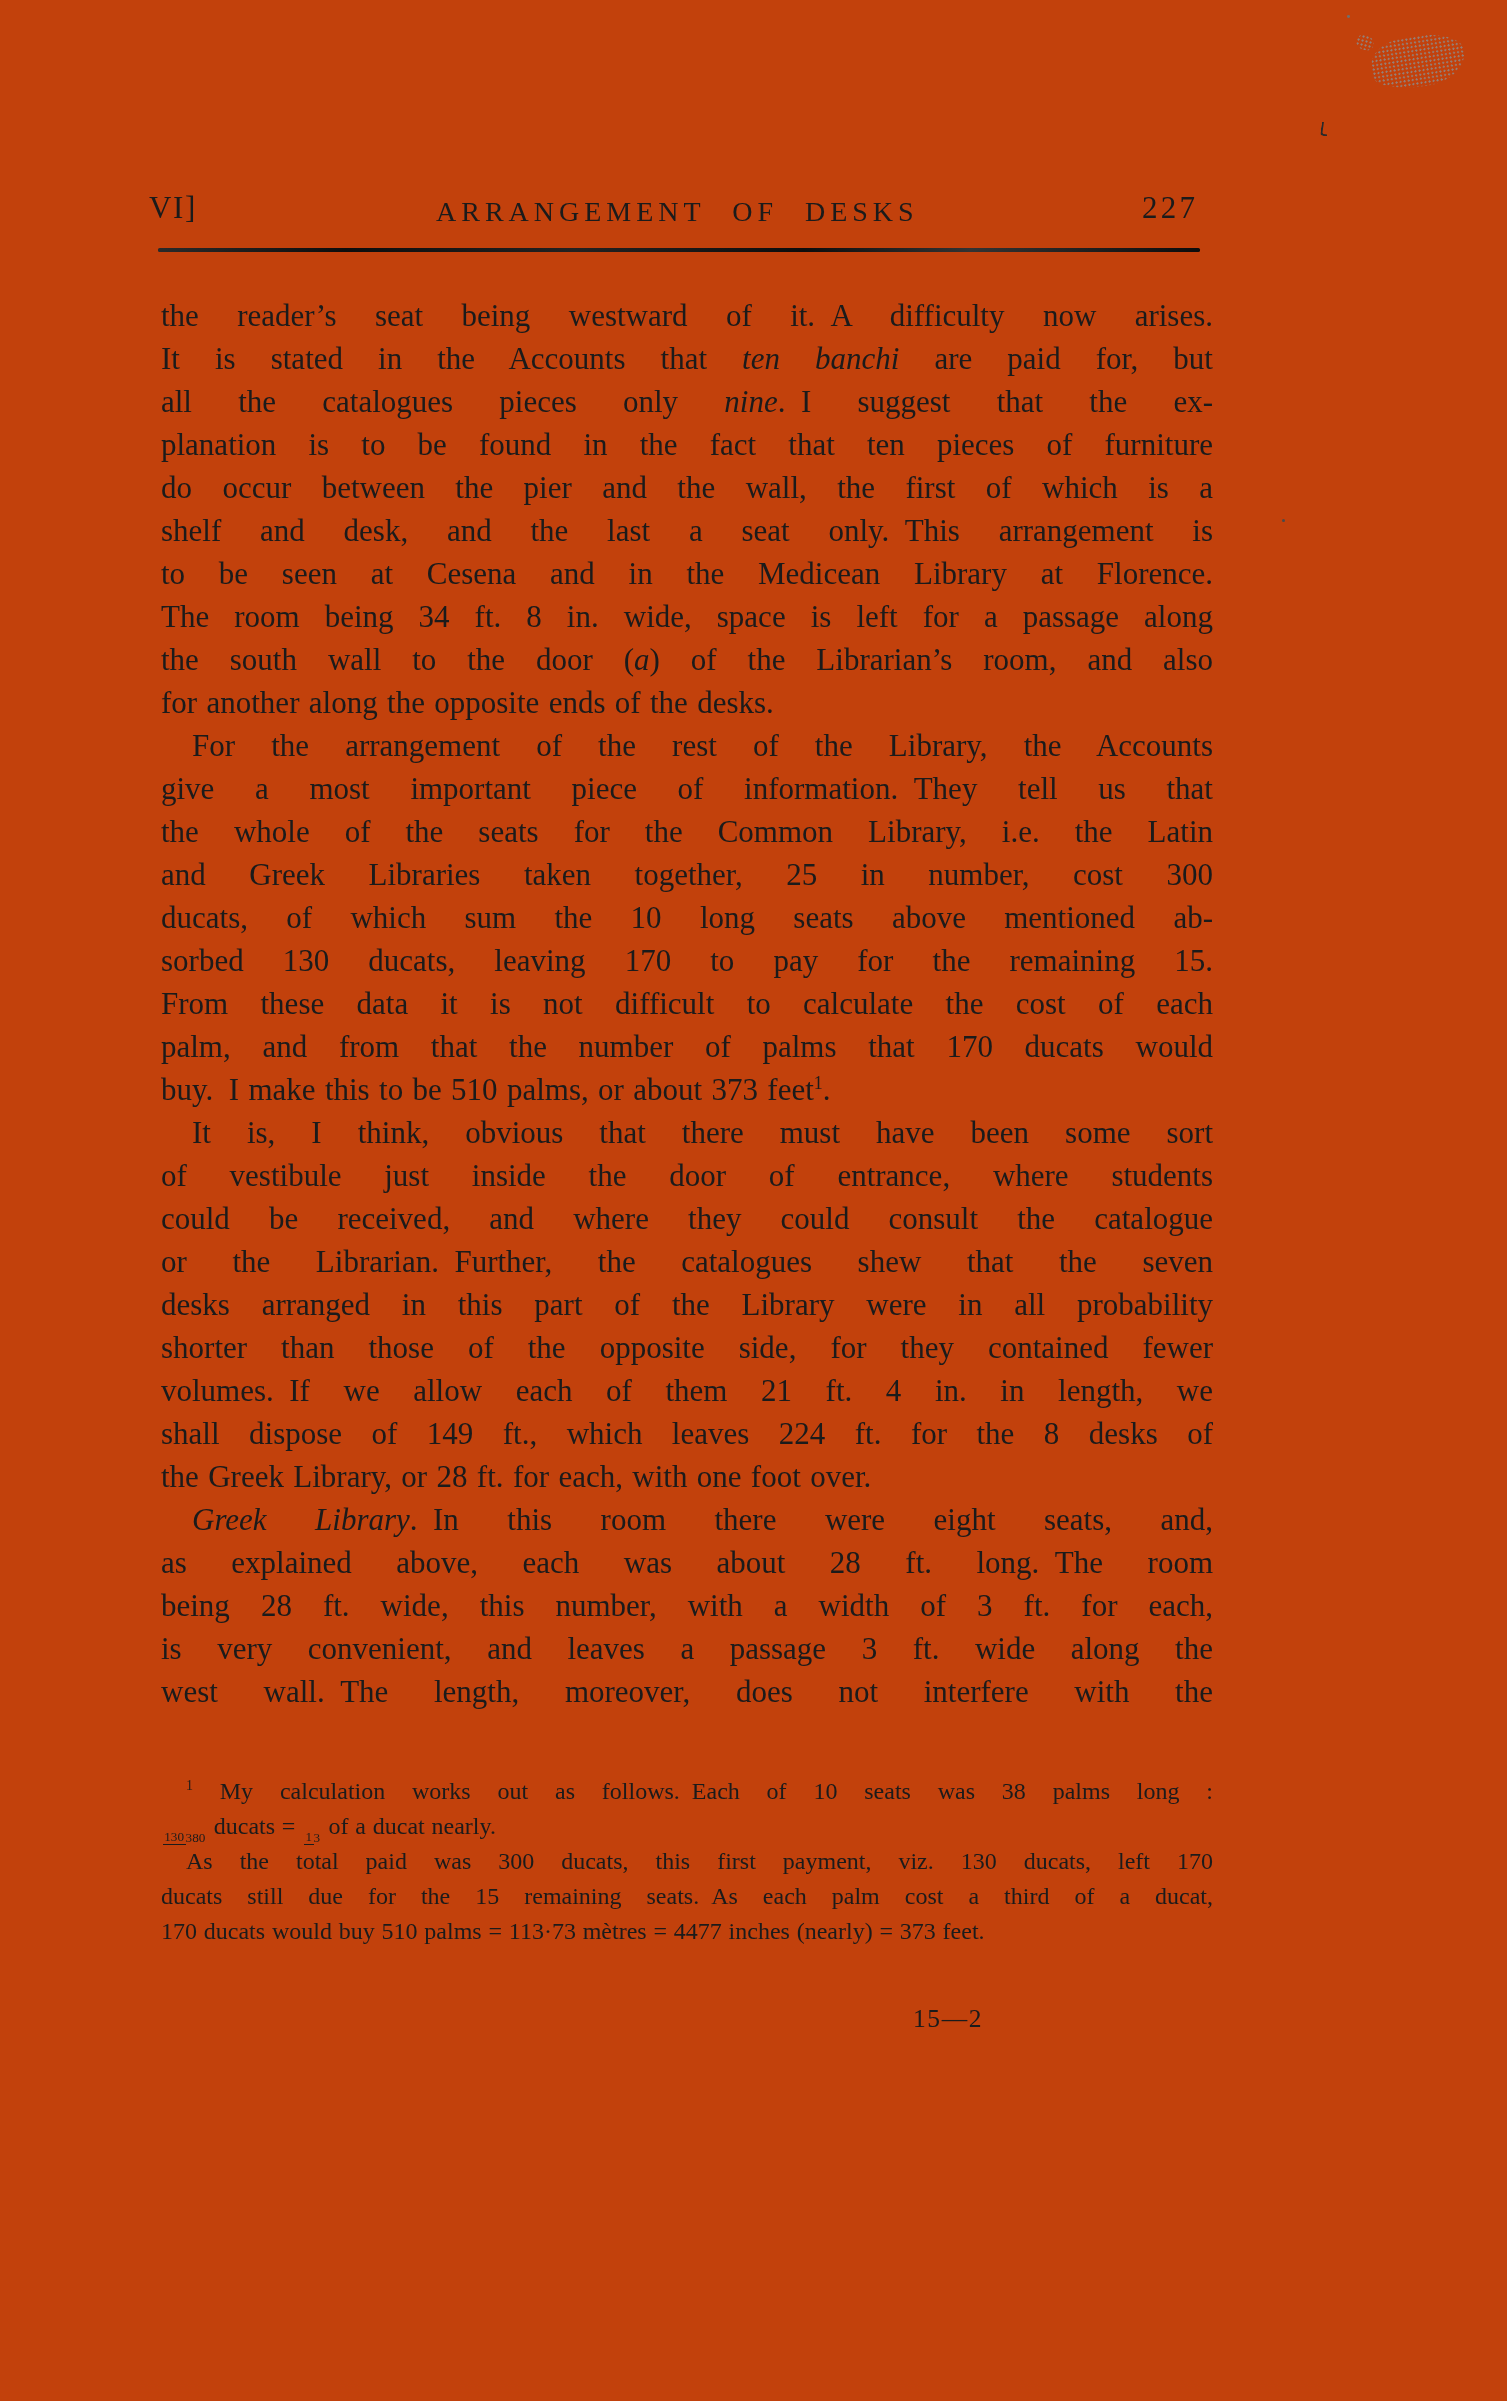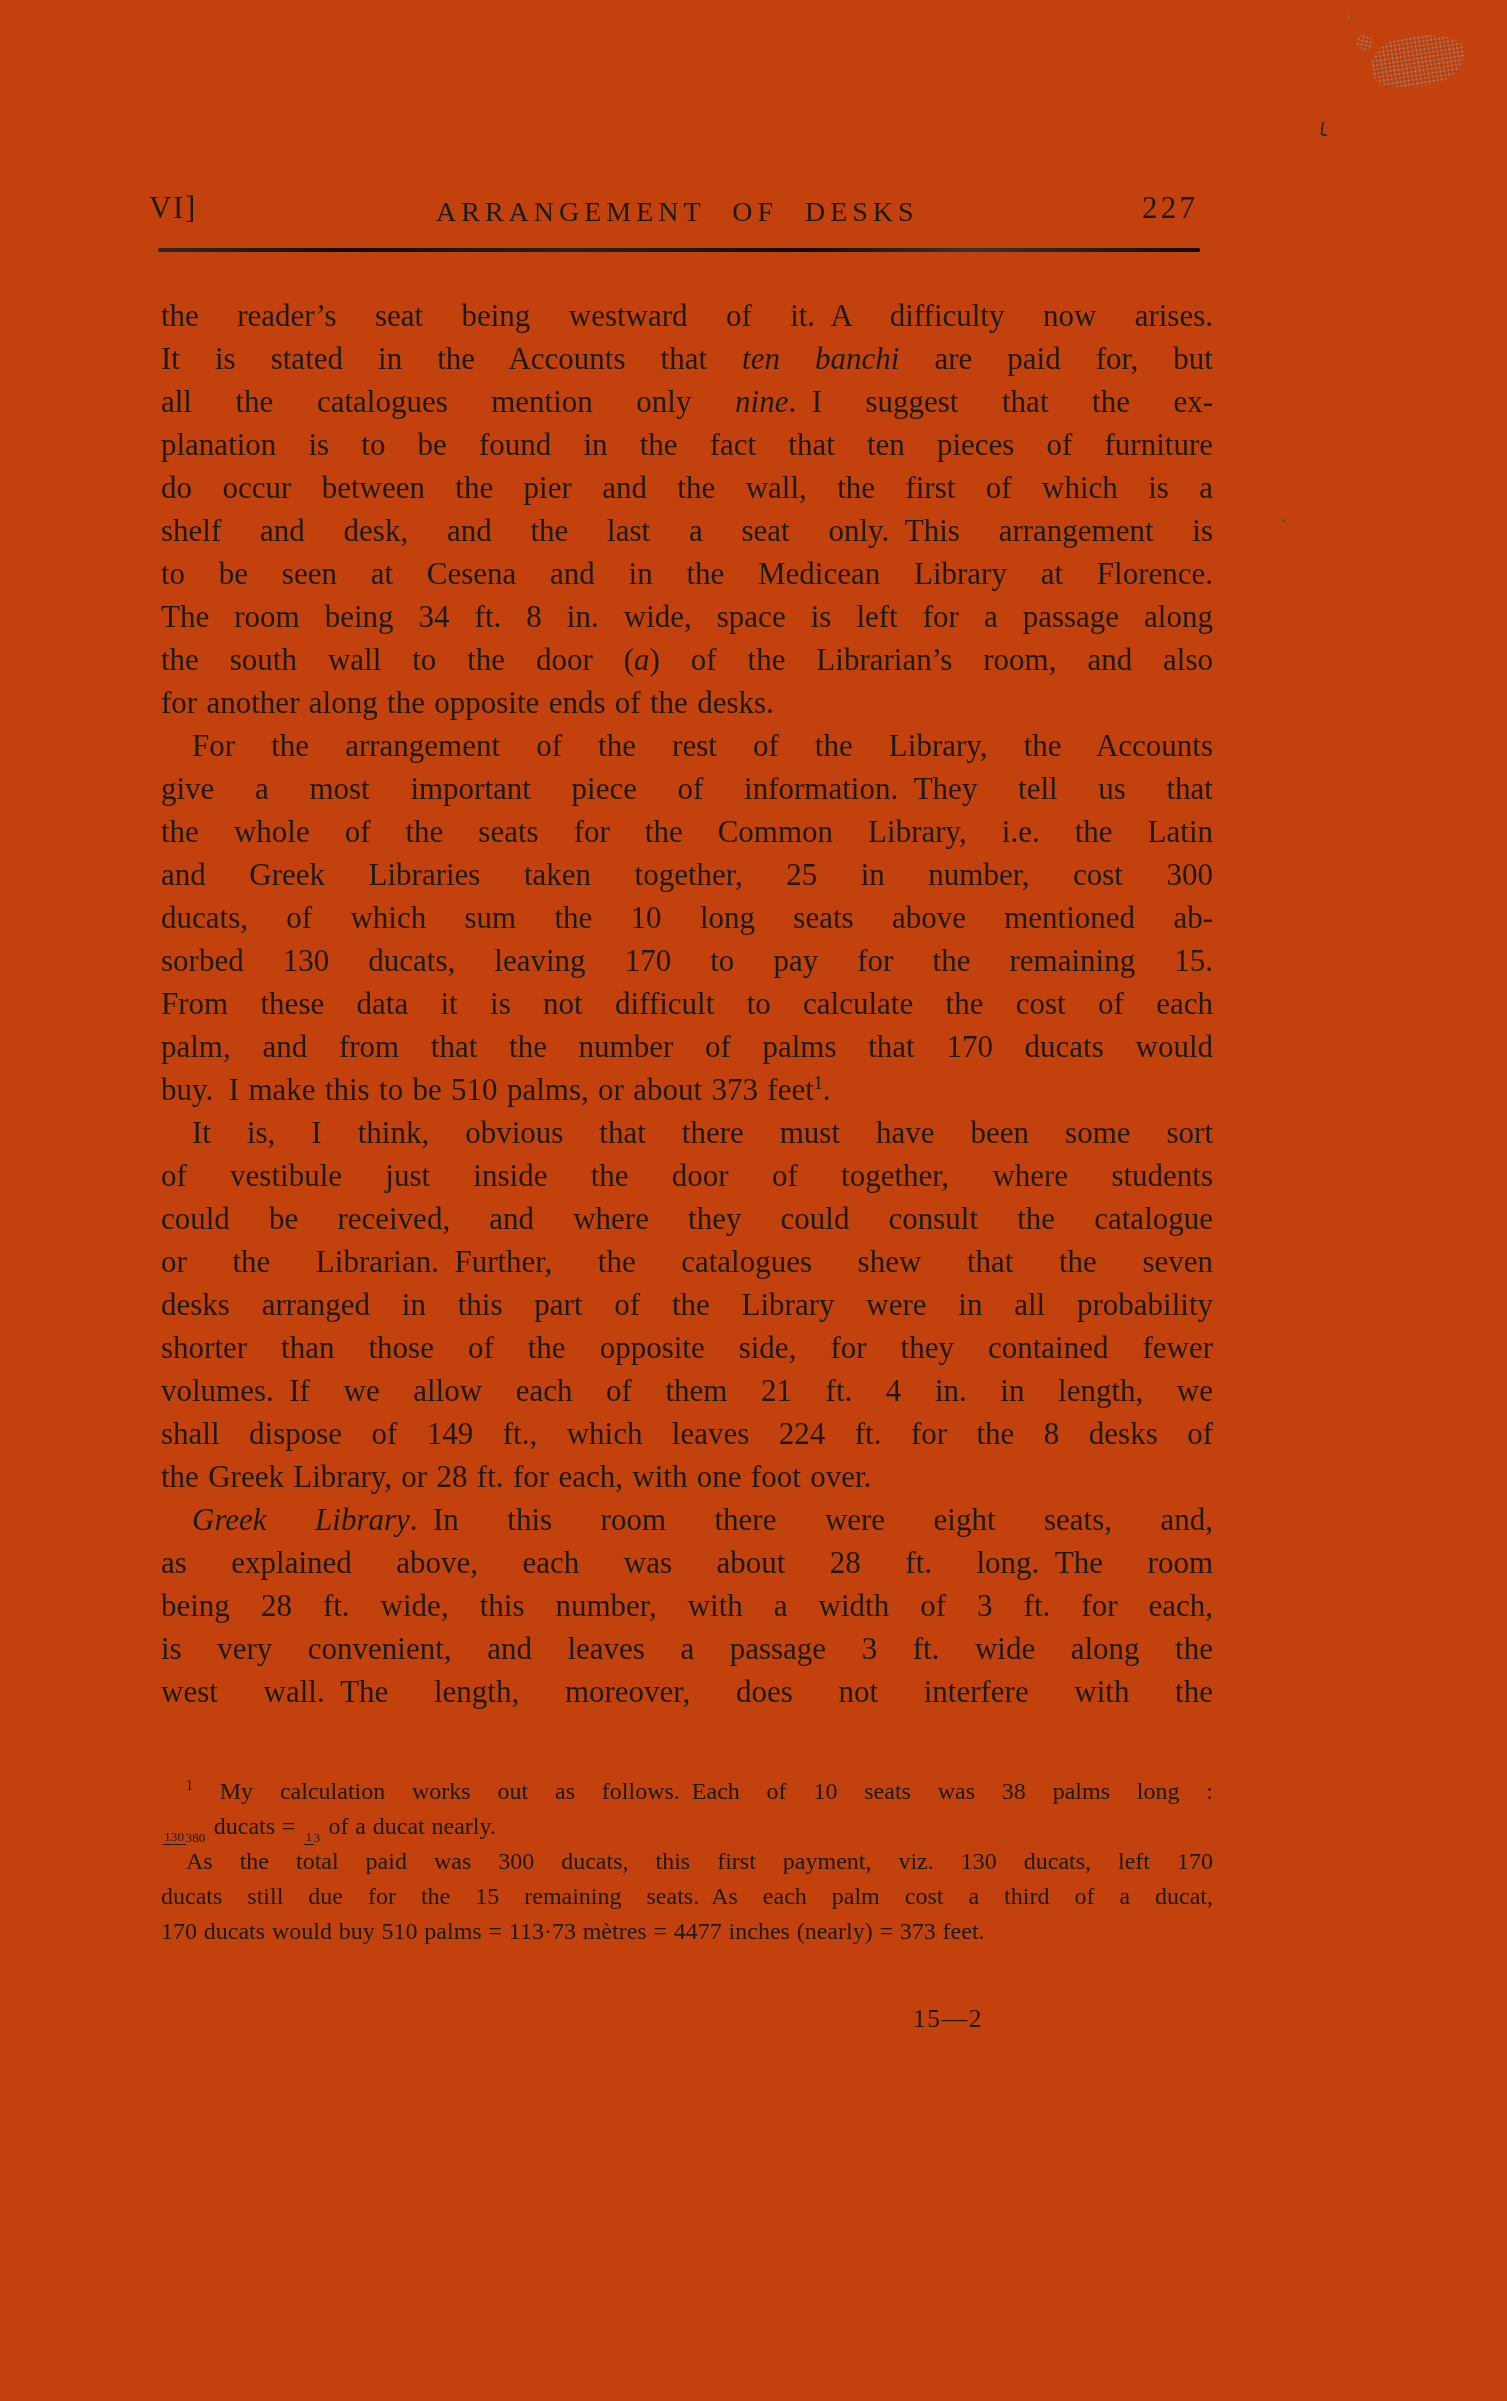--- a/index.html
+++ b/index.html
@@ -110,39 +110,39 @@
   <div>
     <span class="chapter-mark">VI]</span>
     <span class="running-title">ARRANGEMENT OF DESKS</span>
     <span class="page-number">227</span>
   </div>
   <div class="head-rule"></div>
 
   <div class="body-text">
     <div class="line j"><span>the reader’s seat being westward of it. A difficulty now arises.</span></div>
     <div class="line j"><span>It is stated in the Accounts that </span><span class="i">ten banchi</span><span> are paid for, but</span></div>
-    <div class="line j"><span>all the catalogues mention only </span><span class="i">nine</span><span>. I suggest that the ex-</span></div>
+    <div class="line j"><span>all the catalogues pieces only </span><span class="i">nine</span><span>. I suggest that the ex-</span></div>
     <div class="line j"><span>planation is to be found in the fact that ten pieces of furniture</span></div>
     <div class="line j"><span>do occur between the pier and the wall, the first of which is a</span></div>
     <div class="line j"><span>shelf and desk, and the last a seat only. This arrangement is</span></div>
     <div class="line j"><span>to be seen at Cesena and in the Medicean Library at Florence.</span></div>
     <div class="line j"><span>The room being 34 ft. 8 in. wide, space is left for a passage along</span></div>
     <div class="line j"><span>the south wall to the door (</span><span class="i">a</span><span>) of the Librarian’s room, and also</span></div>
     <div class="line"><span>for another along the opposite ends of the desks.</span></div>
     <div class="line ind j"><span>For the arrangement of the rest of the Library, the Accounts</span></div>
     <div class="line j"><span>give a most important piece of information. They tell us that</span></div>
     <div class="line j"><span>the whole of the seats for the Common Library, i.e. the Latin</span></div>
     <div class="line j"><span>and Greek Libraries taken together, 25 in number, cost 300</span></div>
     <div class="line j"><span>ducats, of which sum the 10 long seats above mentioned ab-</span></div>
     <div class="line j"><span>sorbed 130 ducats, leaving 170 to pay for the remaining 15.</span></div>
     <div class="line j"><span>From these data it is not difficult to calculate the cost of each</span></div>
     <div class="line j"><span>palm, and from that the number of palms that 170 ducats would</span></div>
     <div class="line"><span>buy. I make this to be 510 palms, or about 373 feet</span><span class="sup">1</span><span>.</span></div>
     <div class="line ind j"><span>It is, I think, obvious that there must have been some sort</span></div>
-    <div class="line j"><span>of vestibule just inside the door of together, where students</span></div>
+    <div class="line j"><span>of vestibule just inside the door of entrance, where students</span></div>
     <div class="line j"><span>could be received, and where they could consult the catalogue</span></div>
     <div class="line j"><span>or the Librarian. Further, the catalogues shew that the seven</span></div>
     <div class="line j"><span>desks arranged in this part of the Library were in all probability</span></div>
     <div class="line j"><span>shorter than those of the opposite side, for they contained fewer</span></div>
     <div class="line j"><span>volumes. If we allow each of them 21 ft. 4 in. in length, we</span></div>
     <div class="line j"><span>shall dispose of 149 ft., which leaves 224 ft. for the 8 desks of</span></div>
     <div class="line"><span>the Greek Library, or 28 ft. for each, with one foot over.</span></div>
     <div class="line ind j"><span class="i">Greek Library</span><span>. In this room there were eight seats, and,</span></div>
     <div class="line j"><span>as explained above, each was about 28 ft. long. The room</span></div>
     <div class="line j"><span>being 28 ft. wide, this number, with a width of 3 ft. for each,</span></div>

